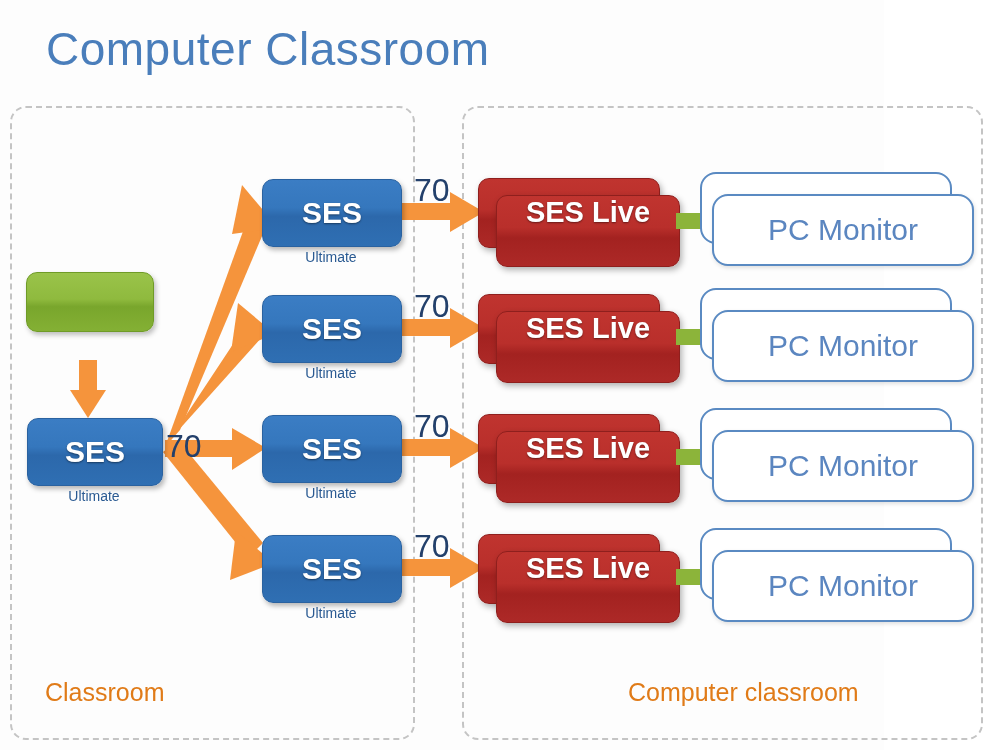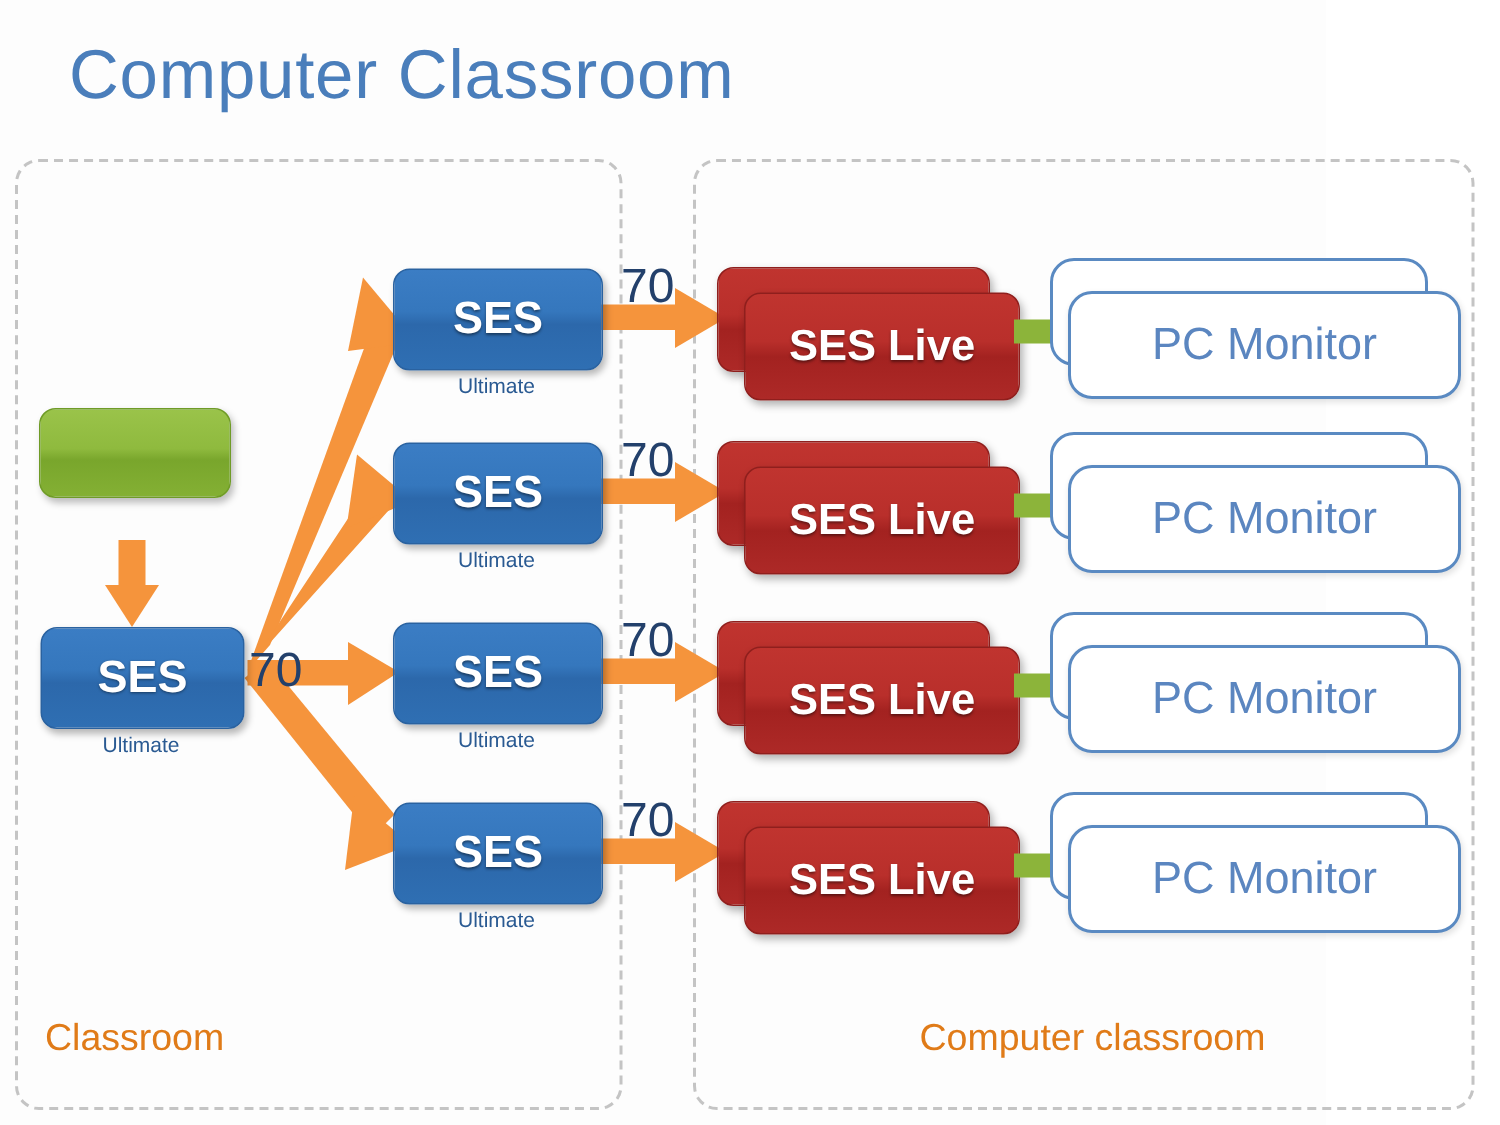--- a/index.html
+++ b/index.html
@@ -42,20 +42,21 @@
     box-sizing: border-box;
   }
   #panel-left  { left: 10px;  top: 106px; width: 405px; height: 634px; }
   #panel-right { left: 462px; top: 106px; width: 521px; height: 634px; }
 
   .panel-label {
     position: absolute;
     font-size: 25px;
     color: #e07b18;
     white-space: nowrap;
+    margin-left: 15px;
   }
   #label-classroom          { left: 30px;  top: 678px; }
   #label-computer-classroom { left: 613px; top: 678px; }
 
   
   #links {
     position: absolute;
     left: 0; top: 0;
     width: 1000px; height: 750px;
     pointer-events: none;
@@ -117,21 +118,20 @@
     border-radius: 11px;
     background: linear-gradient(to bottom, #c0342f 0%, #b92f2b 45%, #a32220 60%, #ad2927 100%);
     border: 1px solid #8f1f1d;
     box-shadow: 2px 3px 6px rgba(0,0,0,0.3);
   }
   .live-front {
     color: #ffffff;
     font-weight: bold;
     font-size: 29px;
     display: flex;
-    align-items: center;
     justify-content: center;
     text-shadow: 0 1px 2px rgba(0,0,0,0.45);
   }
 
   
   .mon-plate {
     border-radius: 16px;
     background: #ffffff;
     border: 2px solid #5a8ac2;
     box-sizing: border-box;

